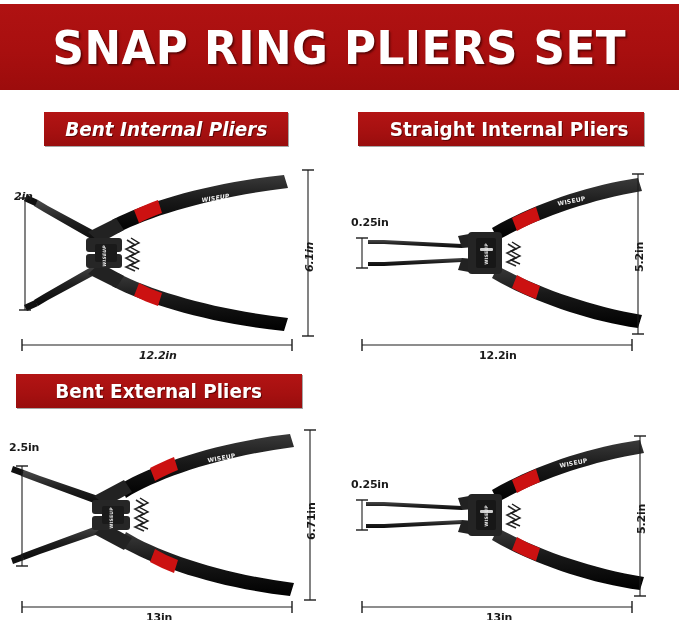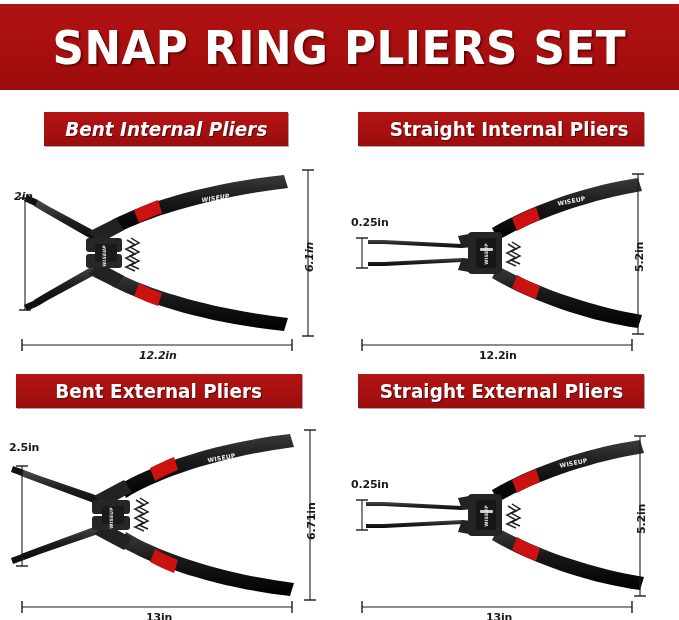--- a/index.html
+++ b/index.html
@@ -342,23 +342,20 @@
         <line class="dimtick" x1="292" y1="191" x2="292" y2="203"></line>
       </svg>
 
       <span class="dim-label" style="left:9px; top:31px;">2.5in</span>
       <span class="dim-label vert" style="left:305px; top:130px;">6.71in</span>
       <span class="dim-label" style="left:146px; top:201px;">13in</span>
     </div>
   </div>
 
   <div class="panel br">
-    <div class="label-banner">
-      <span class="txt">Straight External Pliers</span>
-    </div>
 
     <div class="stage">
       <svg class="art" viewBox="0 0 339 210">
         <defs>
           <linearGradient id="hg4" x1="0" y1="0" x2="0" y2="1">
             <stop offset="0" stop-color="#3a3a3a"></stop>
             <stop offset="0.45" stop-color="#181818"></stop>
             <stop offset="1" stop-color="#000000"></stop>
           </linearGradient>
           <linearGradient id="mt4" x1="0" y1="0" x2="0" y2="1">

